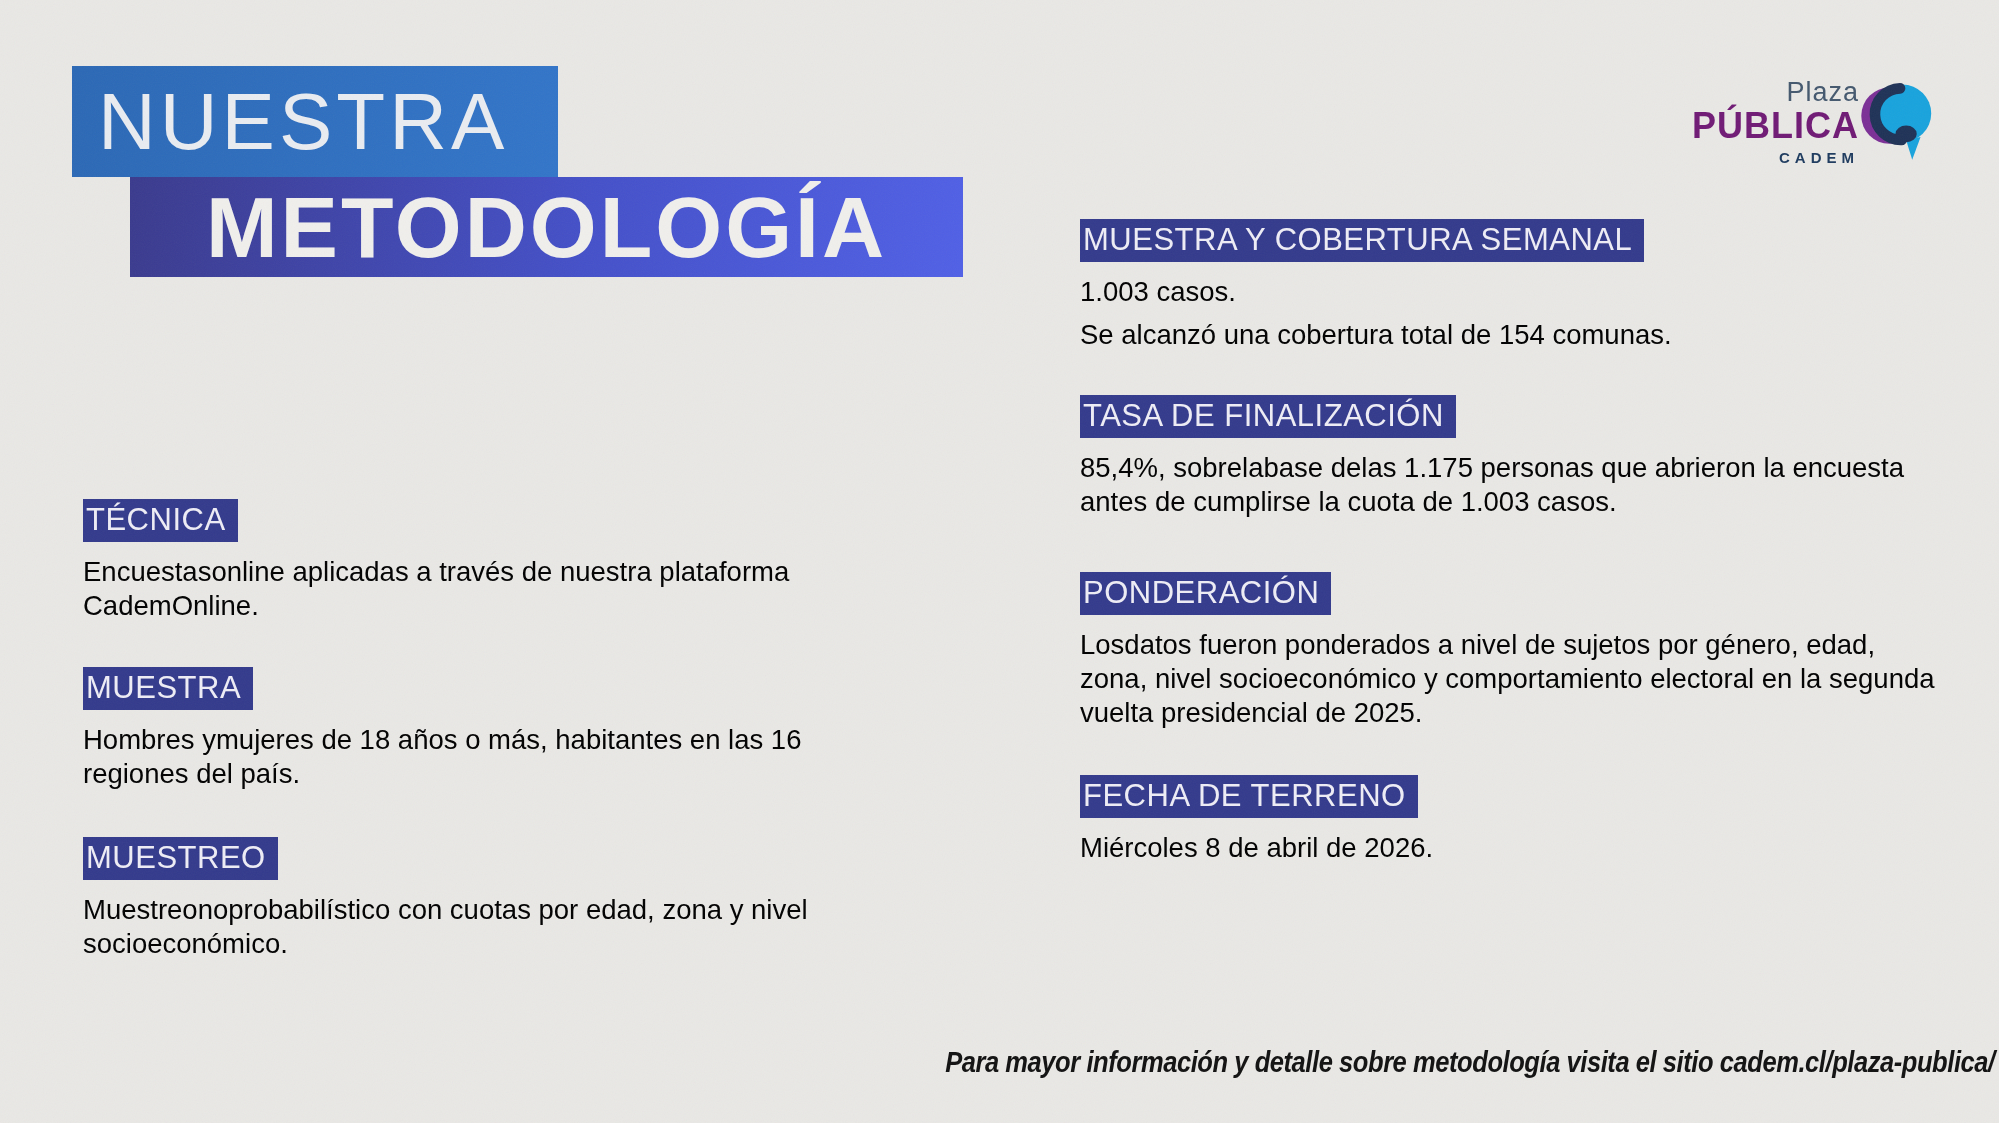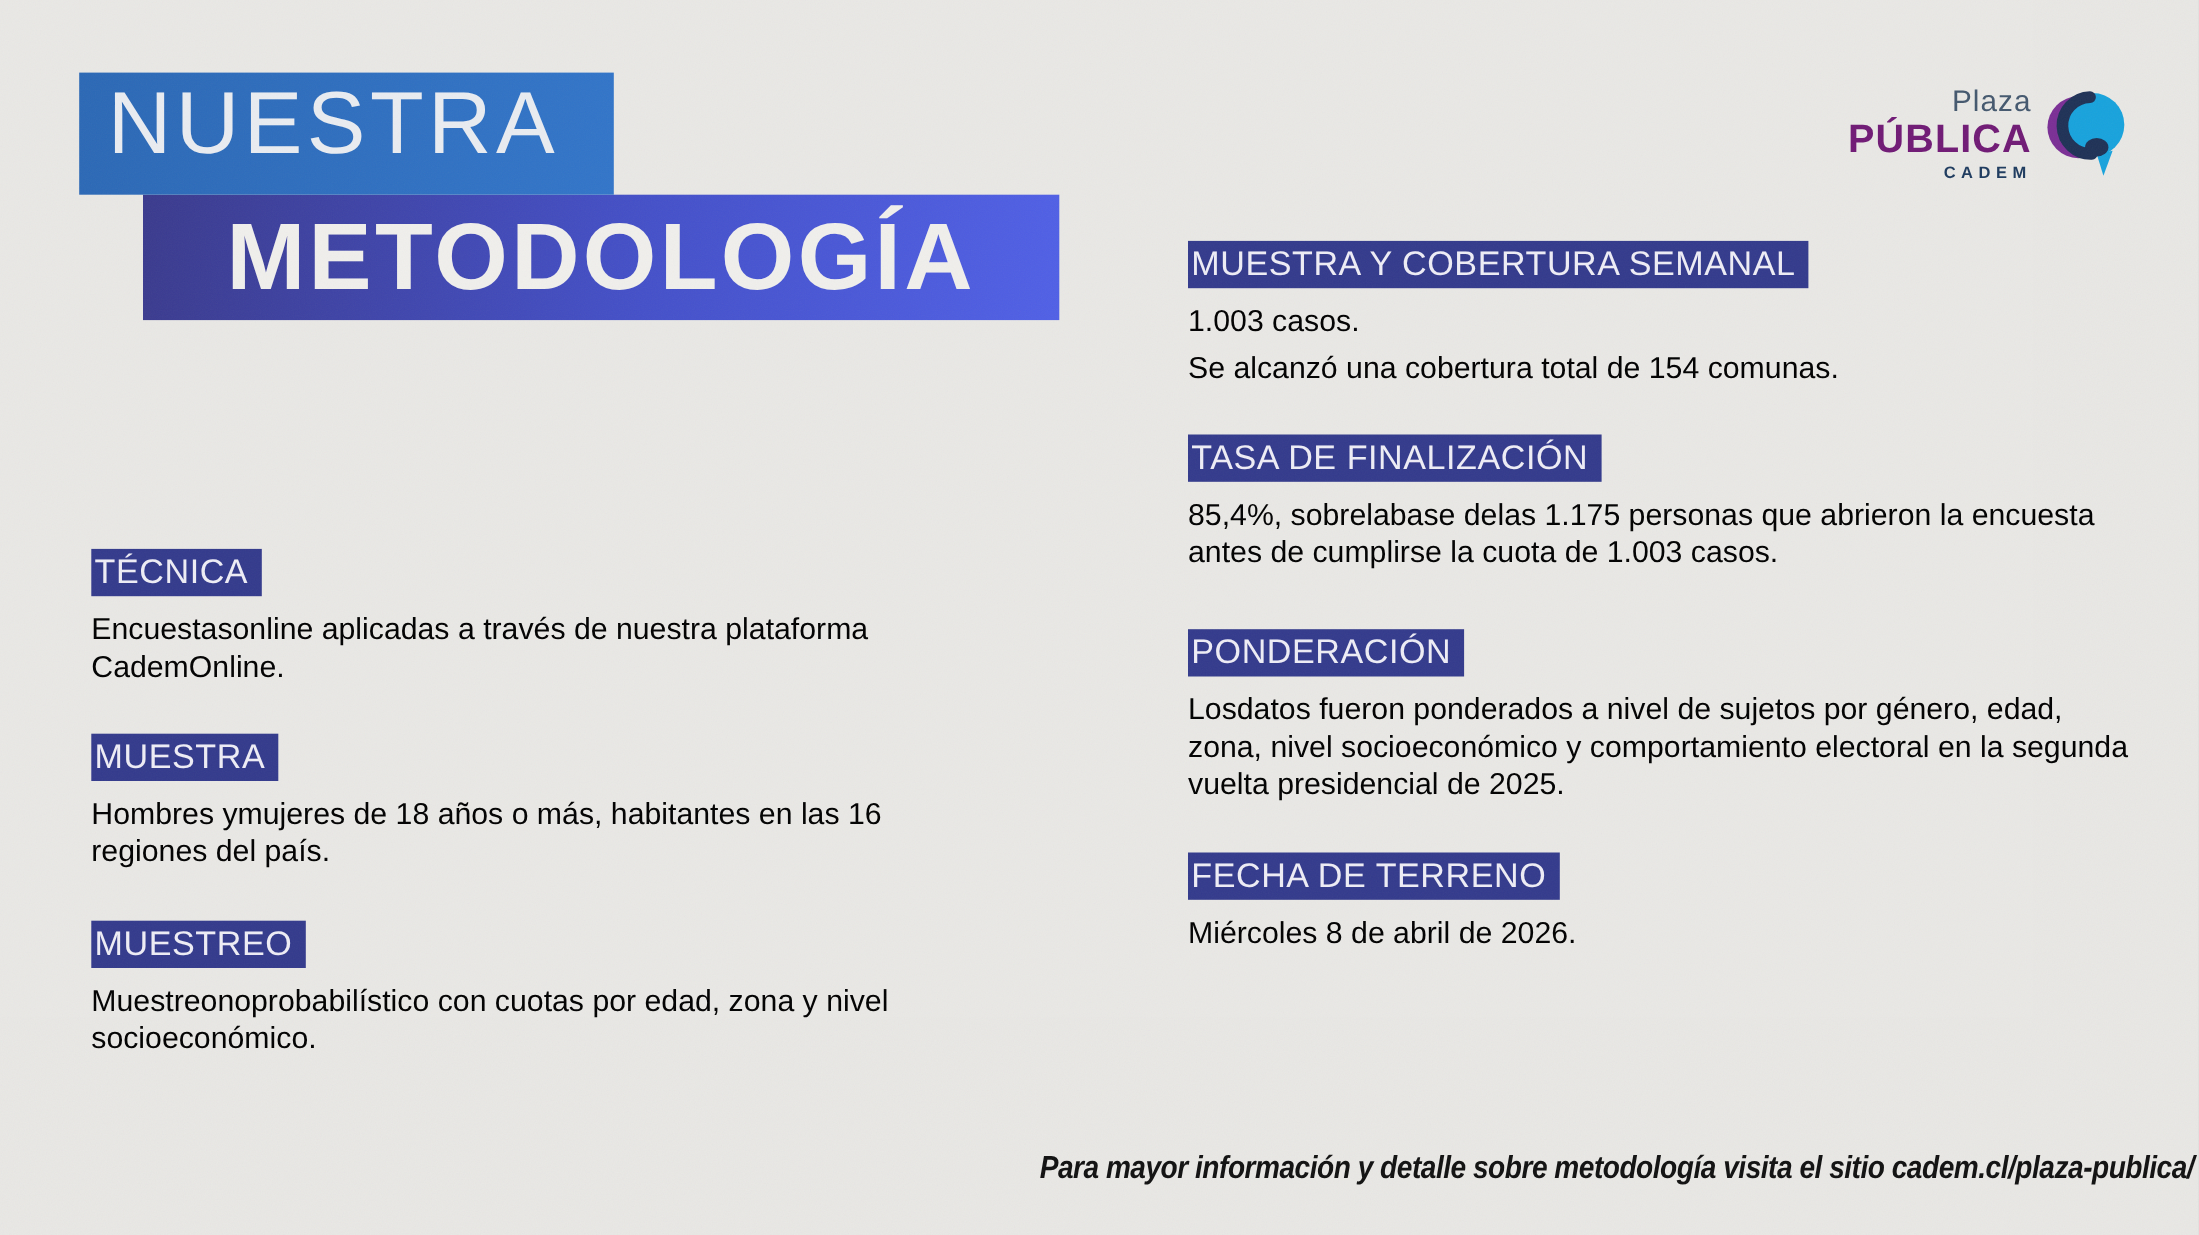--- a/index.html
+++ b/index.html
@@ -23,53 +23,52 @@
     pointer-events: none;
     z-index: 5;
   }
 
   
   .title-line1-box {
     position: absolute;
     left: 72px; top: 66px;
     width: 486px; height: 111px;
     background: linear-gradient(100deg, #2b68b5 0%, #3275c9 100%);
-    display: flex; 
+    display: flex; align-items: center;
     padding-left: 26px;
     z-index: 2;
   }
   .title-line1-box span {
     font-size: 80px;
     font-weight: 300;
     letter-spacing: 4px;
     color: #e9ecf1;
     white-space: nowrap;
   }
   .title-line2-box {
     position: absolute;
     left: 130px; top: 177px;
-    width: 833px; height: 114px;
+    width: 833px; height: 100px;
     background: linear-gradient(97deg, #3a3a8d 0%, #4450c9 55%, #5060e6 100%);
     display: flex; align-items: center; justify-content: center;
     z-index: 1;
   }
   .title-line2-box span {
     font-size: 86px;
     font-weight: 800;
     letter-spacing: 3px;
     color: #f0efec;
     white-space: nowrap;
   }
 
   
   .logo {
     position: absolute;
     top: 76px; right: 64px;
     display: flex; align-items: center;
-    gap: 12px;
     z-index: 2;
   }
   .logo-text { text-align: right; }
   .logo-plaza {
     font-size: 27px; font-weight: 400;
     letter-spacing: 1px; color: #44586e;
   }
   .logo-publica {
     font-size: 36px; font-weight: 700;
     letter-spacing: 1px; color: #701a75;

